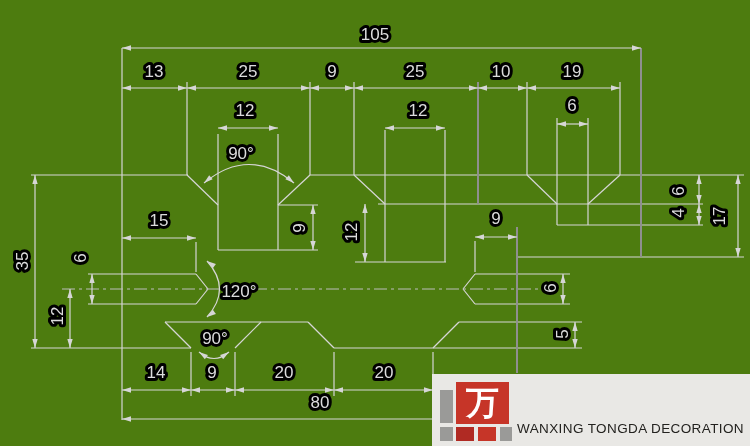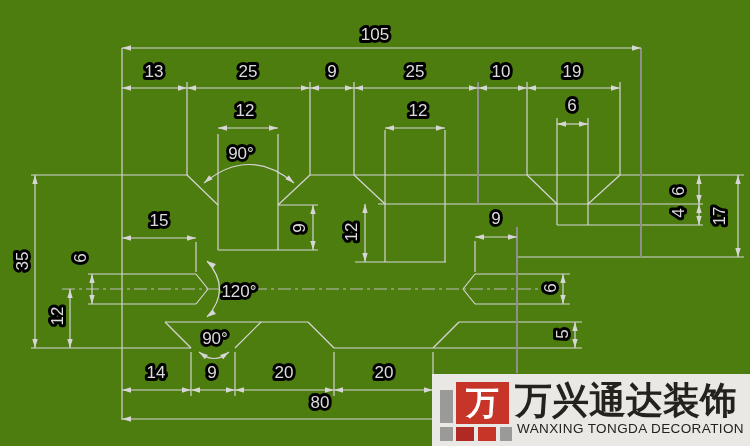--- a/index.html
+++ b/index.html
@@ -263,16 +263,15 @@
       </g>
     </svg>
 
   <div class="logo">
     <span class="blk gray" style="left:8px;top:16px;width:13px;height:33px;"></span>
     <span class="blk gray" style="left:8px;top:53px;width:13px;height:14px;"></span>
     <span class="mark">万</span>
     <span class="blk red2" style="left:24px;top:53px;width:18px;height:14px;"></span>
     <span class="blk red" style="left:46px;top:53px;width:18px;height:14px;"></span>
     <span class="blk gray" style="left:68px;top:53px;width:12px;height:14px;"></span>
-    <div class="cn">万兴通达装饰</div>
     <div class="en">WANXING TONGDA DECORATION</div>
   </div>
 </div>
 
 </body></html>

